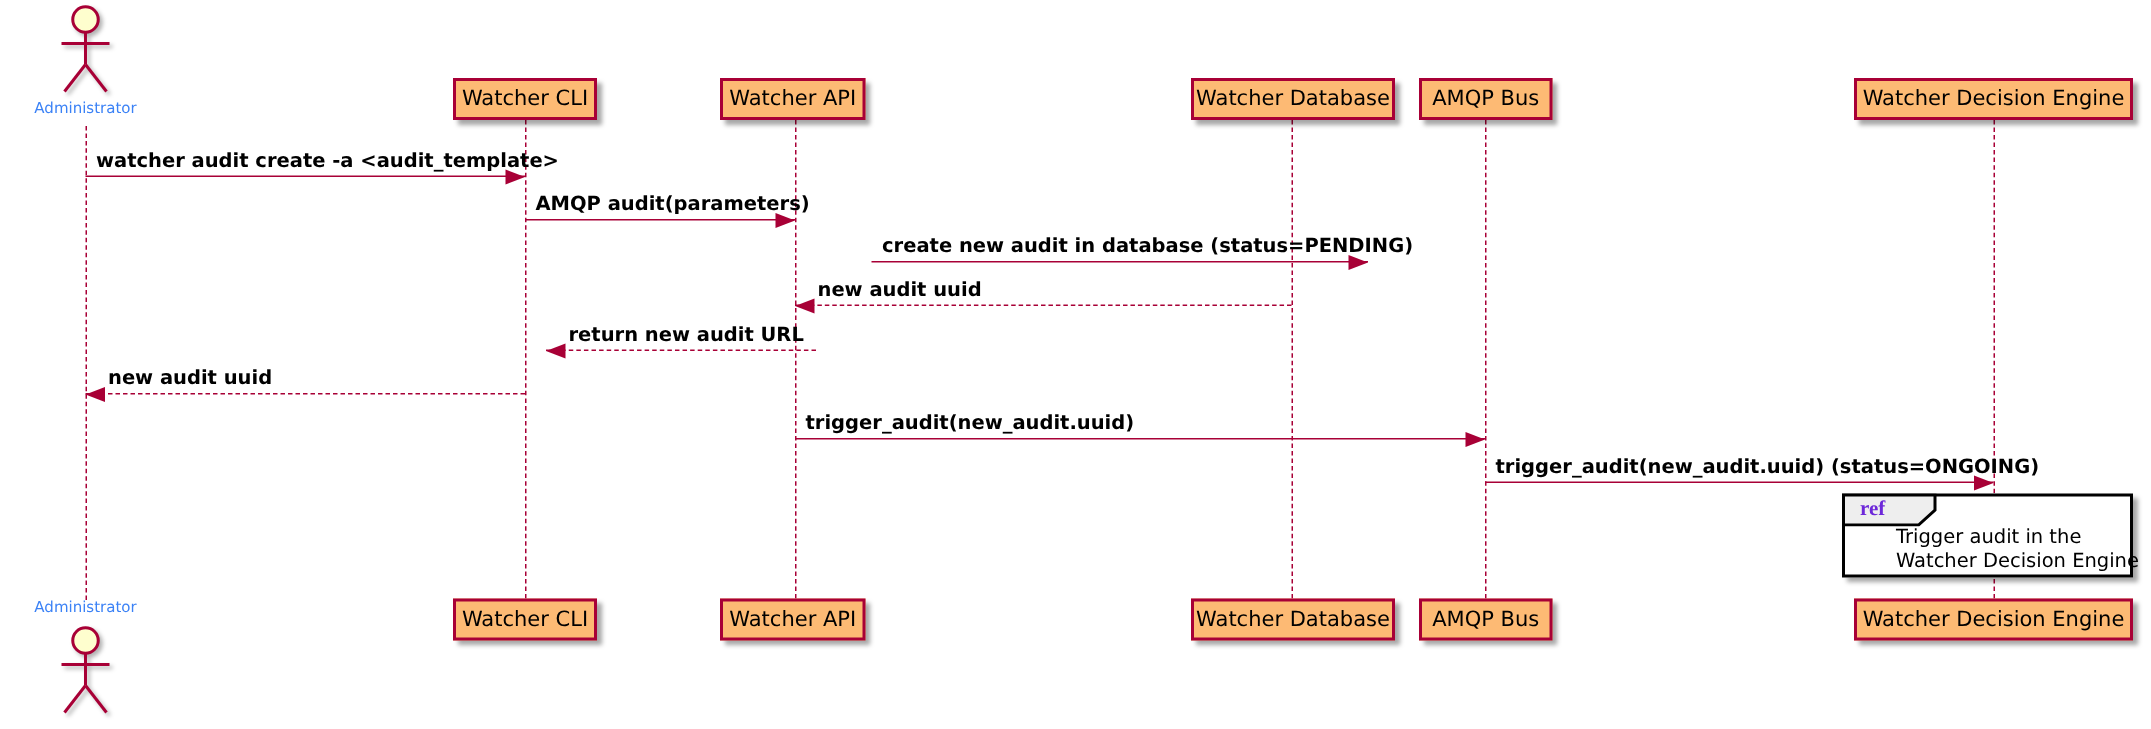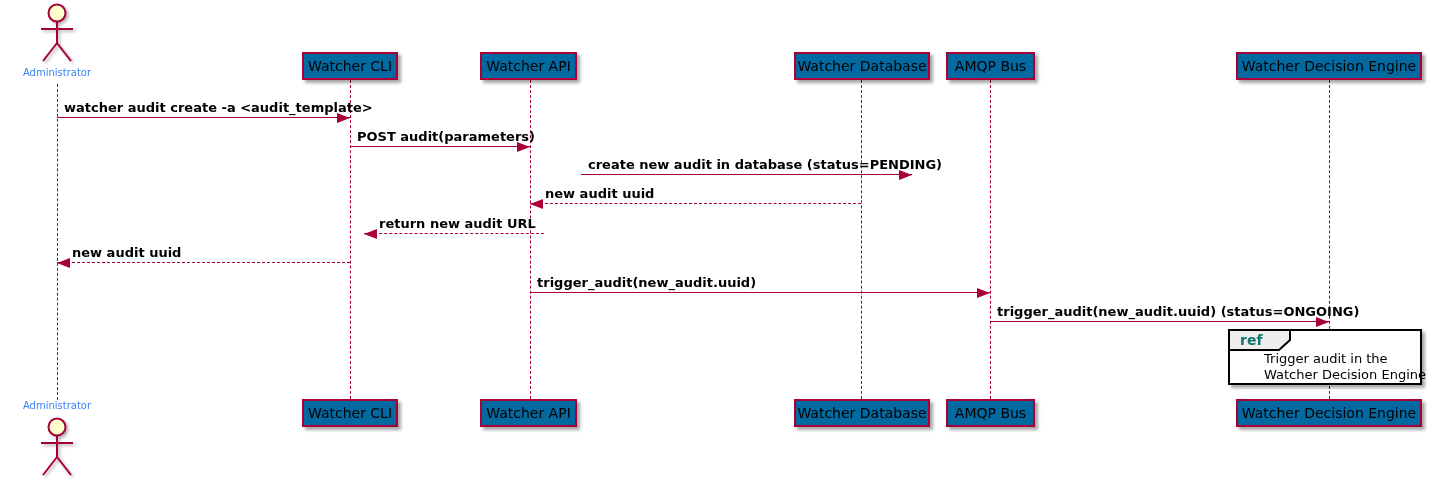--- a/index.html
+++ b/index.html
@@ -20,21 +20,21 @@
     position: absolute;
     width: 0;
     border-left: 1px dashed #A80036;
     z-index: 1;
   }
   
   .pbox {
     position: absolute;
     height: 28px;
     box-sizing: border-box;
-    background: #0369a1;
+    background: #fdba74;
     border: 2px solid #A80036;
     box-shadow: 3px 3px 3px rgba(0,0,0,0.35);
     display: flex;
     align-items: center;
     justify-content: center;
     font-size: 14px;
     color: #000000;
     white-space: nowrap;
     z-index: 3;
   }
@@ -96,22 +96,23 @@
     top: -2px;
     width: 64px;
     height: 22px;
   }
   .ref-tab-label {
     position: absolute;
     left: 10px;
     top: 1px;
     font-size: 14px;
     font-weight: bold;
-    color: #0f766e;
+    color: #6d28d9;
     z-index: 5;
+    font-family: Liberation Serif, serif;
   }
   .ref-body {
     position: absolute;
     left: 34px;
     top: 20px;
     font-size: 13px;
     line-height: 16px;
     color: #000000;
     white-space: nowrap;
   }
@@ -180,21 +181,21 @@
     </div>
   <div class="pbox" style="left:1236px; top:399px; width:186px;">
       <span>Watcher Decision Engine</span>
     </div>
 
   <div class="message solid" style="left:57px;  top:117px; width:293px;">
     <span class="msg-label">watcher audit create -a &lt;audit_template&gt;</span>
     <span class="arrowhead right"></span>
   </div>
   <div class="message solid" style="left:350px; top:146px; width:180px;">
-    <span class="msg-label">POST audit(parameters)</span>
+    <span class="msg-label">AMQP audit(parameters)</span>
     <span class="arrowhead right"></span>
   </div>
   <div class="message solid" style="left:546px; top:174px; width:331px;margin-left:35px;">
     <span class="msg-label">create new audit in database (status=PENDING)</span>
     <span class="arrowhead right"></span>
   </div>
   <div class="message dashed" style="left:530px; top:203px; width:331px;">
     <span class="msg-label">new audit uuid</span>
     <span class="arrowhead left"></span>
   </div>

